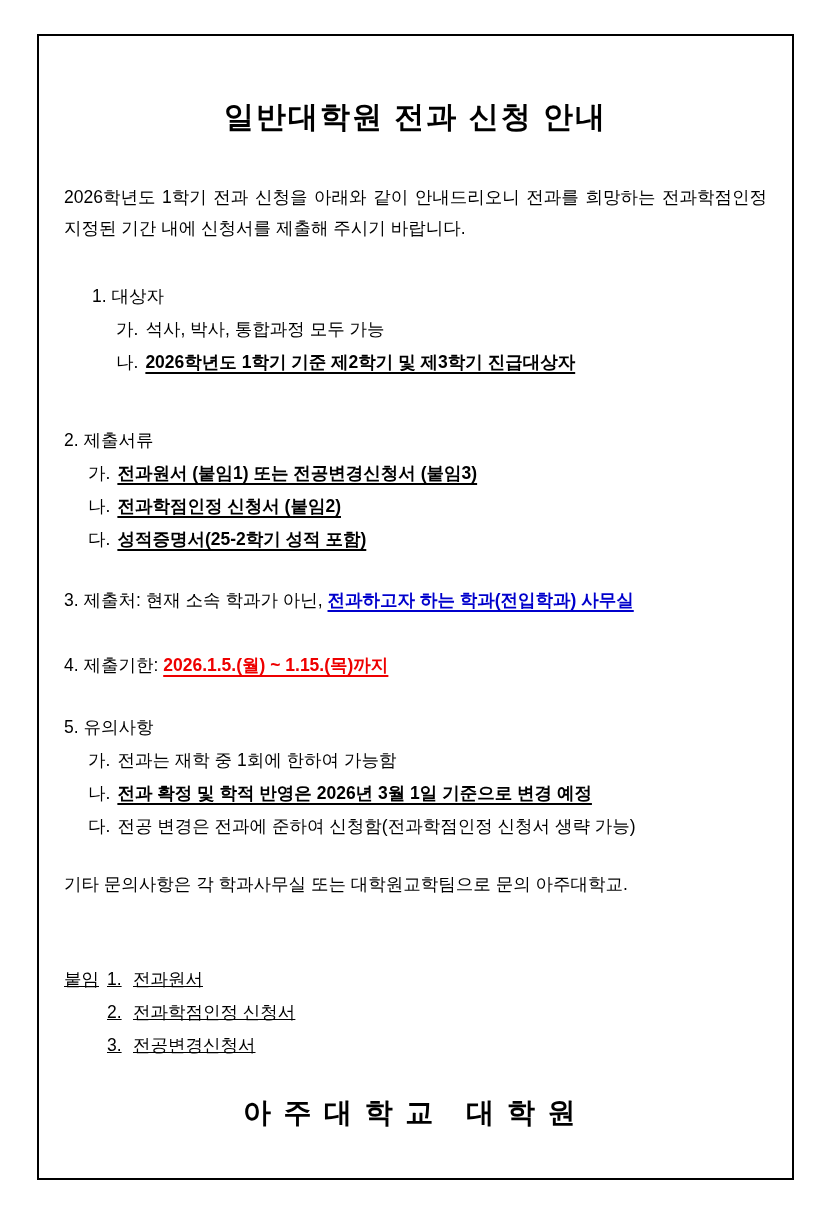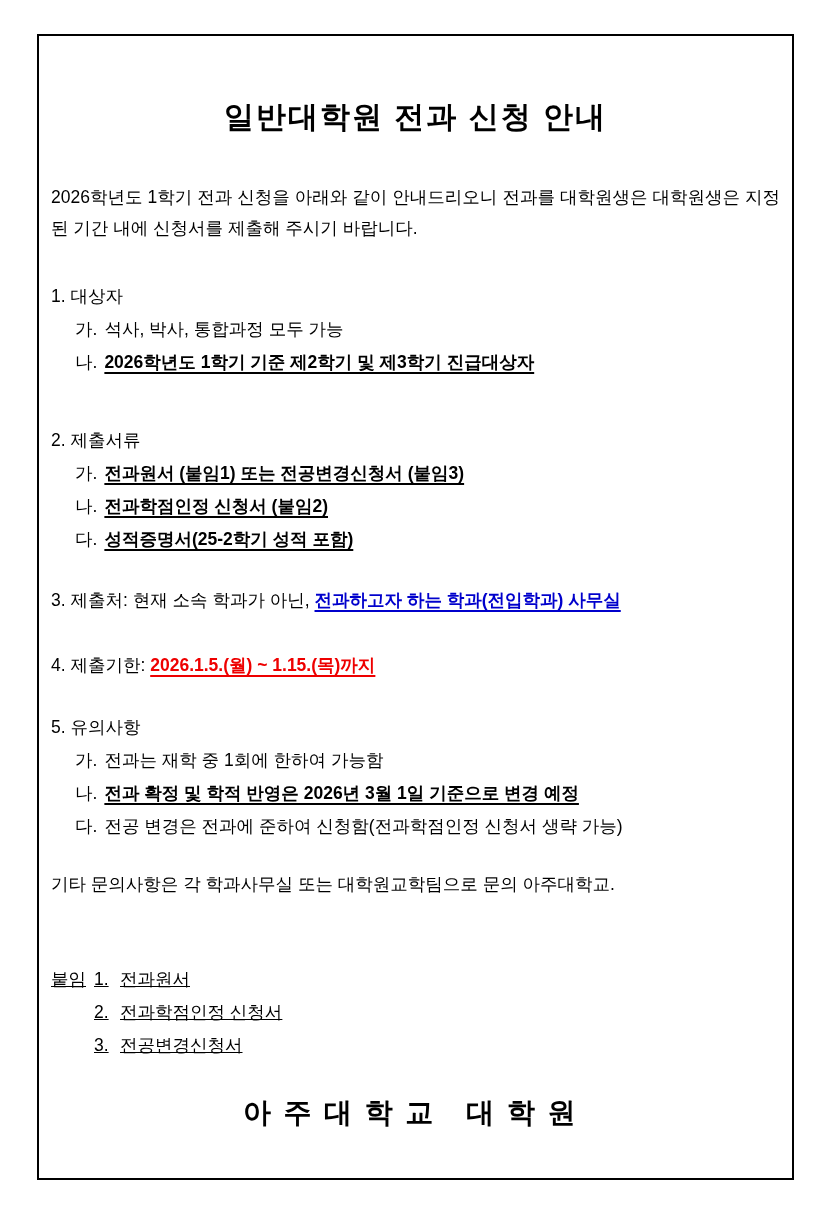--- a/index.html
+++ b/index.html
@@ -14,21 +14,21 @@
     background: var(--page-bg);
     font-family: "Liberation Sans", "DejaVu Sans", sans-serif;
     color: var(--text);
   }
   .doc-frame {
     position: absolute;
     left: 37px; top: 34px;
     width: 757px; height: 1146px;
     border: 2px solid #000;
     background: var(--page-bg);
-    padding: 0 12px;
+    padding: 0 25px;
     overflow: hidden;
   }
   .doc-title {
     margin-top: 62px;
     text-align: center;
     font-size: 30px;
     font-weight: 700;
     letter-spacing: 2px;
     line-height: 38px;
   }
@@ -49,21 +49,21 @@
   .sub { padding-left: 24px; }
   .sub .item-label { margin-right: 7px; }
   .emph {
     font-weight: 700;
     text-decoration: underline;
     text-decoration-thickness: 2px;
     text-underline-offset: 4px;
   }
   .blue { color: var(--emphasis-blue); }
   .red  { color: var(--emphasis-red); }
-  .sec-1 { margin-top: 36px; }
+  .sec-1 { margin-top: 36px; margin-left: 28px; }
   .sec-2 { margin-top: 45px; }
   .sec-3 { margin-top: 28px; }
   .sec-4 { margin-top: 32px; }
   .sec-5 { margin-top: 29px; }
   .contact-note { margin-top: 25px; }
   .attachments { margin-top: 62px; text-decoration: underline; }
   .attach-row { display: flex; }
   .attach-label { width: 43px; }
   .attach-num { width: 26px; }
   .attach-indent { padding-left: 43px; }
@@ -76,21 +76,21 @@
     line-height: 50px;
   }
 </style>
 </head>
 <body>
 
 <div class="doc-frame">
 
   <h1 class="doc-title">일반대학원 전과 신청 안내</h1>
 
-  <p class="intro">2026학년도 1학기 전과 신청을 아래와 같이 안내드리오니 전과를 대학원생은 대학원생은 지정된 기간 내에 신청서를 제출해 주시기 바랍니다.</p>
+  <p class="intro">2026학년도 1학기 전과 신청을 아래와 같이 안내드리오니 전과를 희망하는 전과학점인정 지정된 기간 내에 신청서를 제출해 주시기 바랍니다.</p>
 
   <div class="sec-1">
     <p class="line">1. 대상자</p>
     <p class="line sub"><span class="item-label">가.</span><span>석사, 박사, 통합과정 모두 가능</span></p>
     <p class="line sub"><span class="item-label">나.</span><span class="emph">2026학년도 1학기 기준 제2학기 및 제3학기 진급대상자</span></p>
   </div>
 
   <div class="sec-2">
     <p class="line">2. 제출서류</p>
     <p class="line sub"><span class="item-label">가.</span><span class="emph">전과원서 (붙임1) 또는 전공변경신청서 (붙임3)</span></p>

